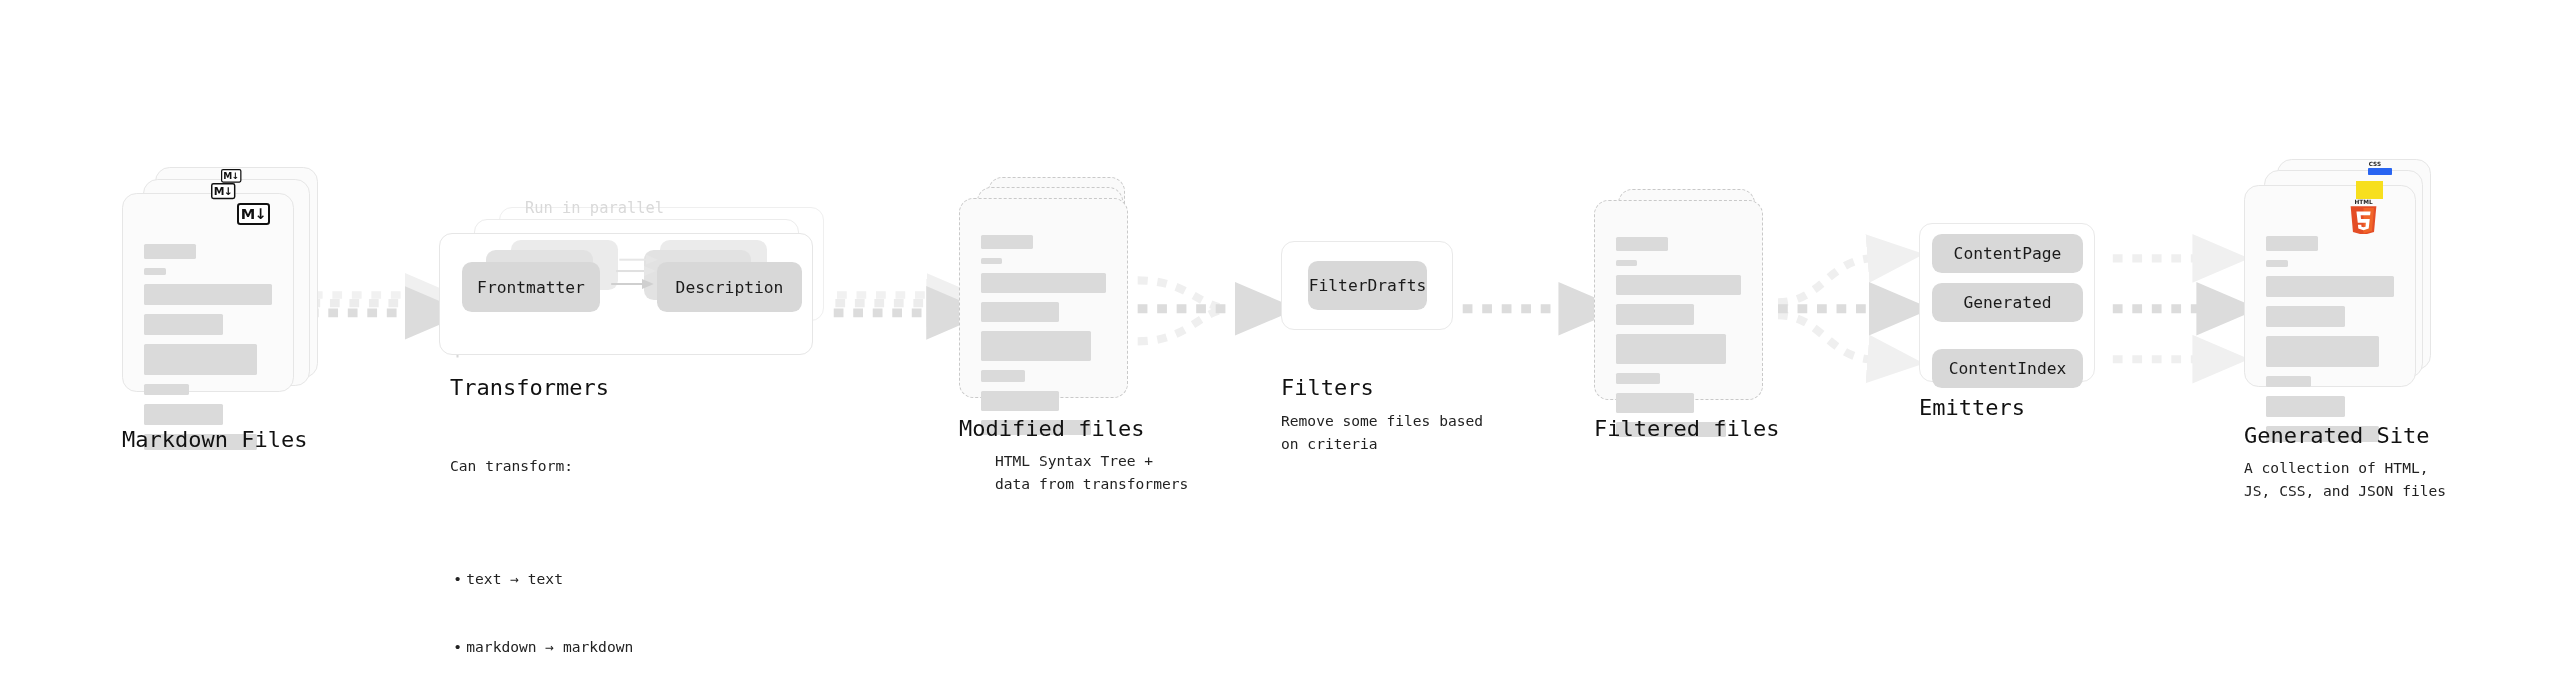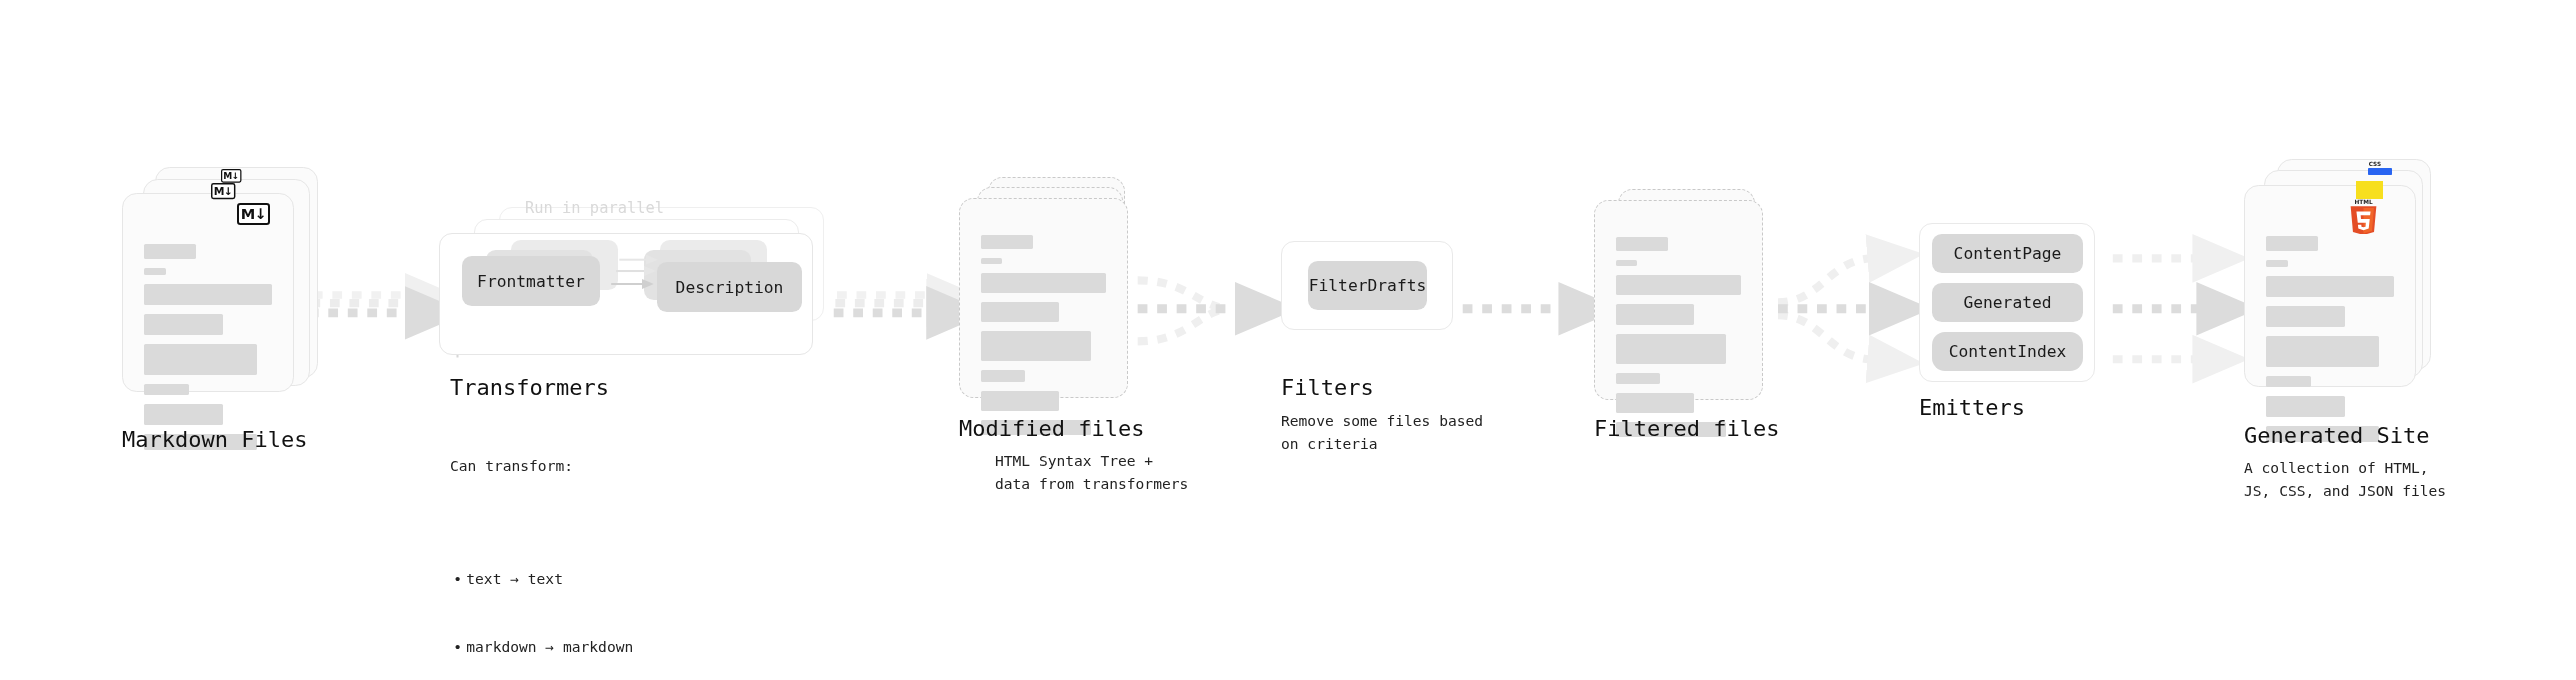--- a/index.html
+++ b/index.html
@@ -185,21 +185,21 @@
         </marker>
         <marker id="mahf" markerWidth="6" markerHeight="6" refX="0.2" refY="2.5" orient="auto">
           <path d="M0,0 L6,2.5 L0,5 z" fill="#e6e6e6"></path>
         </marker>
       </defs>
       <path d="M222,65 L255,65" stroke="#e6e6e6" stroke-width="2.5" marker-end="url(#mahf)"></path>
       <path d="M218,79 L253,79" stroke="#e0e0e0" stroke-width="2.5" marker-end="url(#mahf)"></path>
       <path d="M212,95 L250,95" stroke="#cfcfcf" stroke-width="2.5" marker-end="url(#mah)"></path>
     </svg>
 
-    <div class="chip" style="left:23px;  top:49px; width:138px; height:50px;">Frontmatter</div>
+    <div class="chip" style="left:23px;  top:55px; width:138px; height:50px;">Frontmatter</div>
     <div class="chip" style="left:218px; top:55px; width:145px; height:50px;text-align:right;">Description</div>
   </div>
 
   <div class="parallel-lbl" style="left:525px; top:199px;">Run in parallel</div>
 
   <div class="title" style="left:450px; top:375px;">Transformers</div>
   <div class="sub" style="left:450px; top:410px;">
     <div>Can transform:</div>
     <ul class="tlist">
       <li>text → text</li>
@@ -250,21 +250,21 @@
         <div class="line" style="width:88%;  height:14.6px;"></div>
       </div>
     </div>
   </div>
   <div class="title" style="left:1594px; top:416px;">Filtered files</div>
 
   <div class="boxgroup" style="left:1919px; top:223px; width:195px; height:179px;">
     <div class="obox" style="left:0px; top:0px; width:176px; height:159px;"></div>
     <div class="chip" style="left:13px; top:11.4px; width:151px; height:39px;">ContentPage</div>
     <div class="chip" style="left:13px; top:60px; width:151px; height:39px;">Generated</div>
-    <div class="chip" style="left:13px; top:109px; width:151px; height:39px;border-radius:13px;">ContentIndex</div>
+    <div class="chip" style="left:13px; top:126px; width:151px; height:39px;">ContentIndex</div>
   </div>
   <div class="title" style="left:1919px; top:395px;">Emitters</div>
 
   <div class="stack" style="left:2244px; top:159px; width:211px; height:260px;">
     <div class="card" style="left:32.5px; top:0px;  width:154px; height:211px;"></div>
     <div class="card" style="left:19.5px; top:11.4px; width:159px; height:208px;"></div>
     <div class="card" style="left:0px;  top:26px; width:172px; height:202px;">
       <div class="lines" style="top:50px;">
         <div class="line" style="width:52px; height:15.4px;"></div>
         <div class="line" style="width:22px; height:6.5px;"></div>

